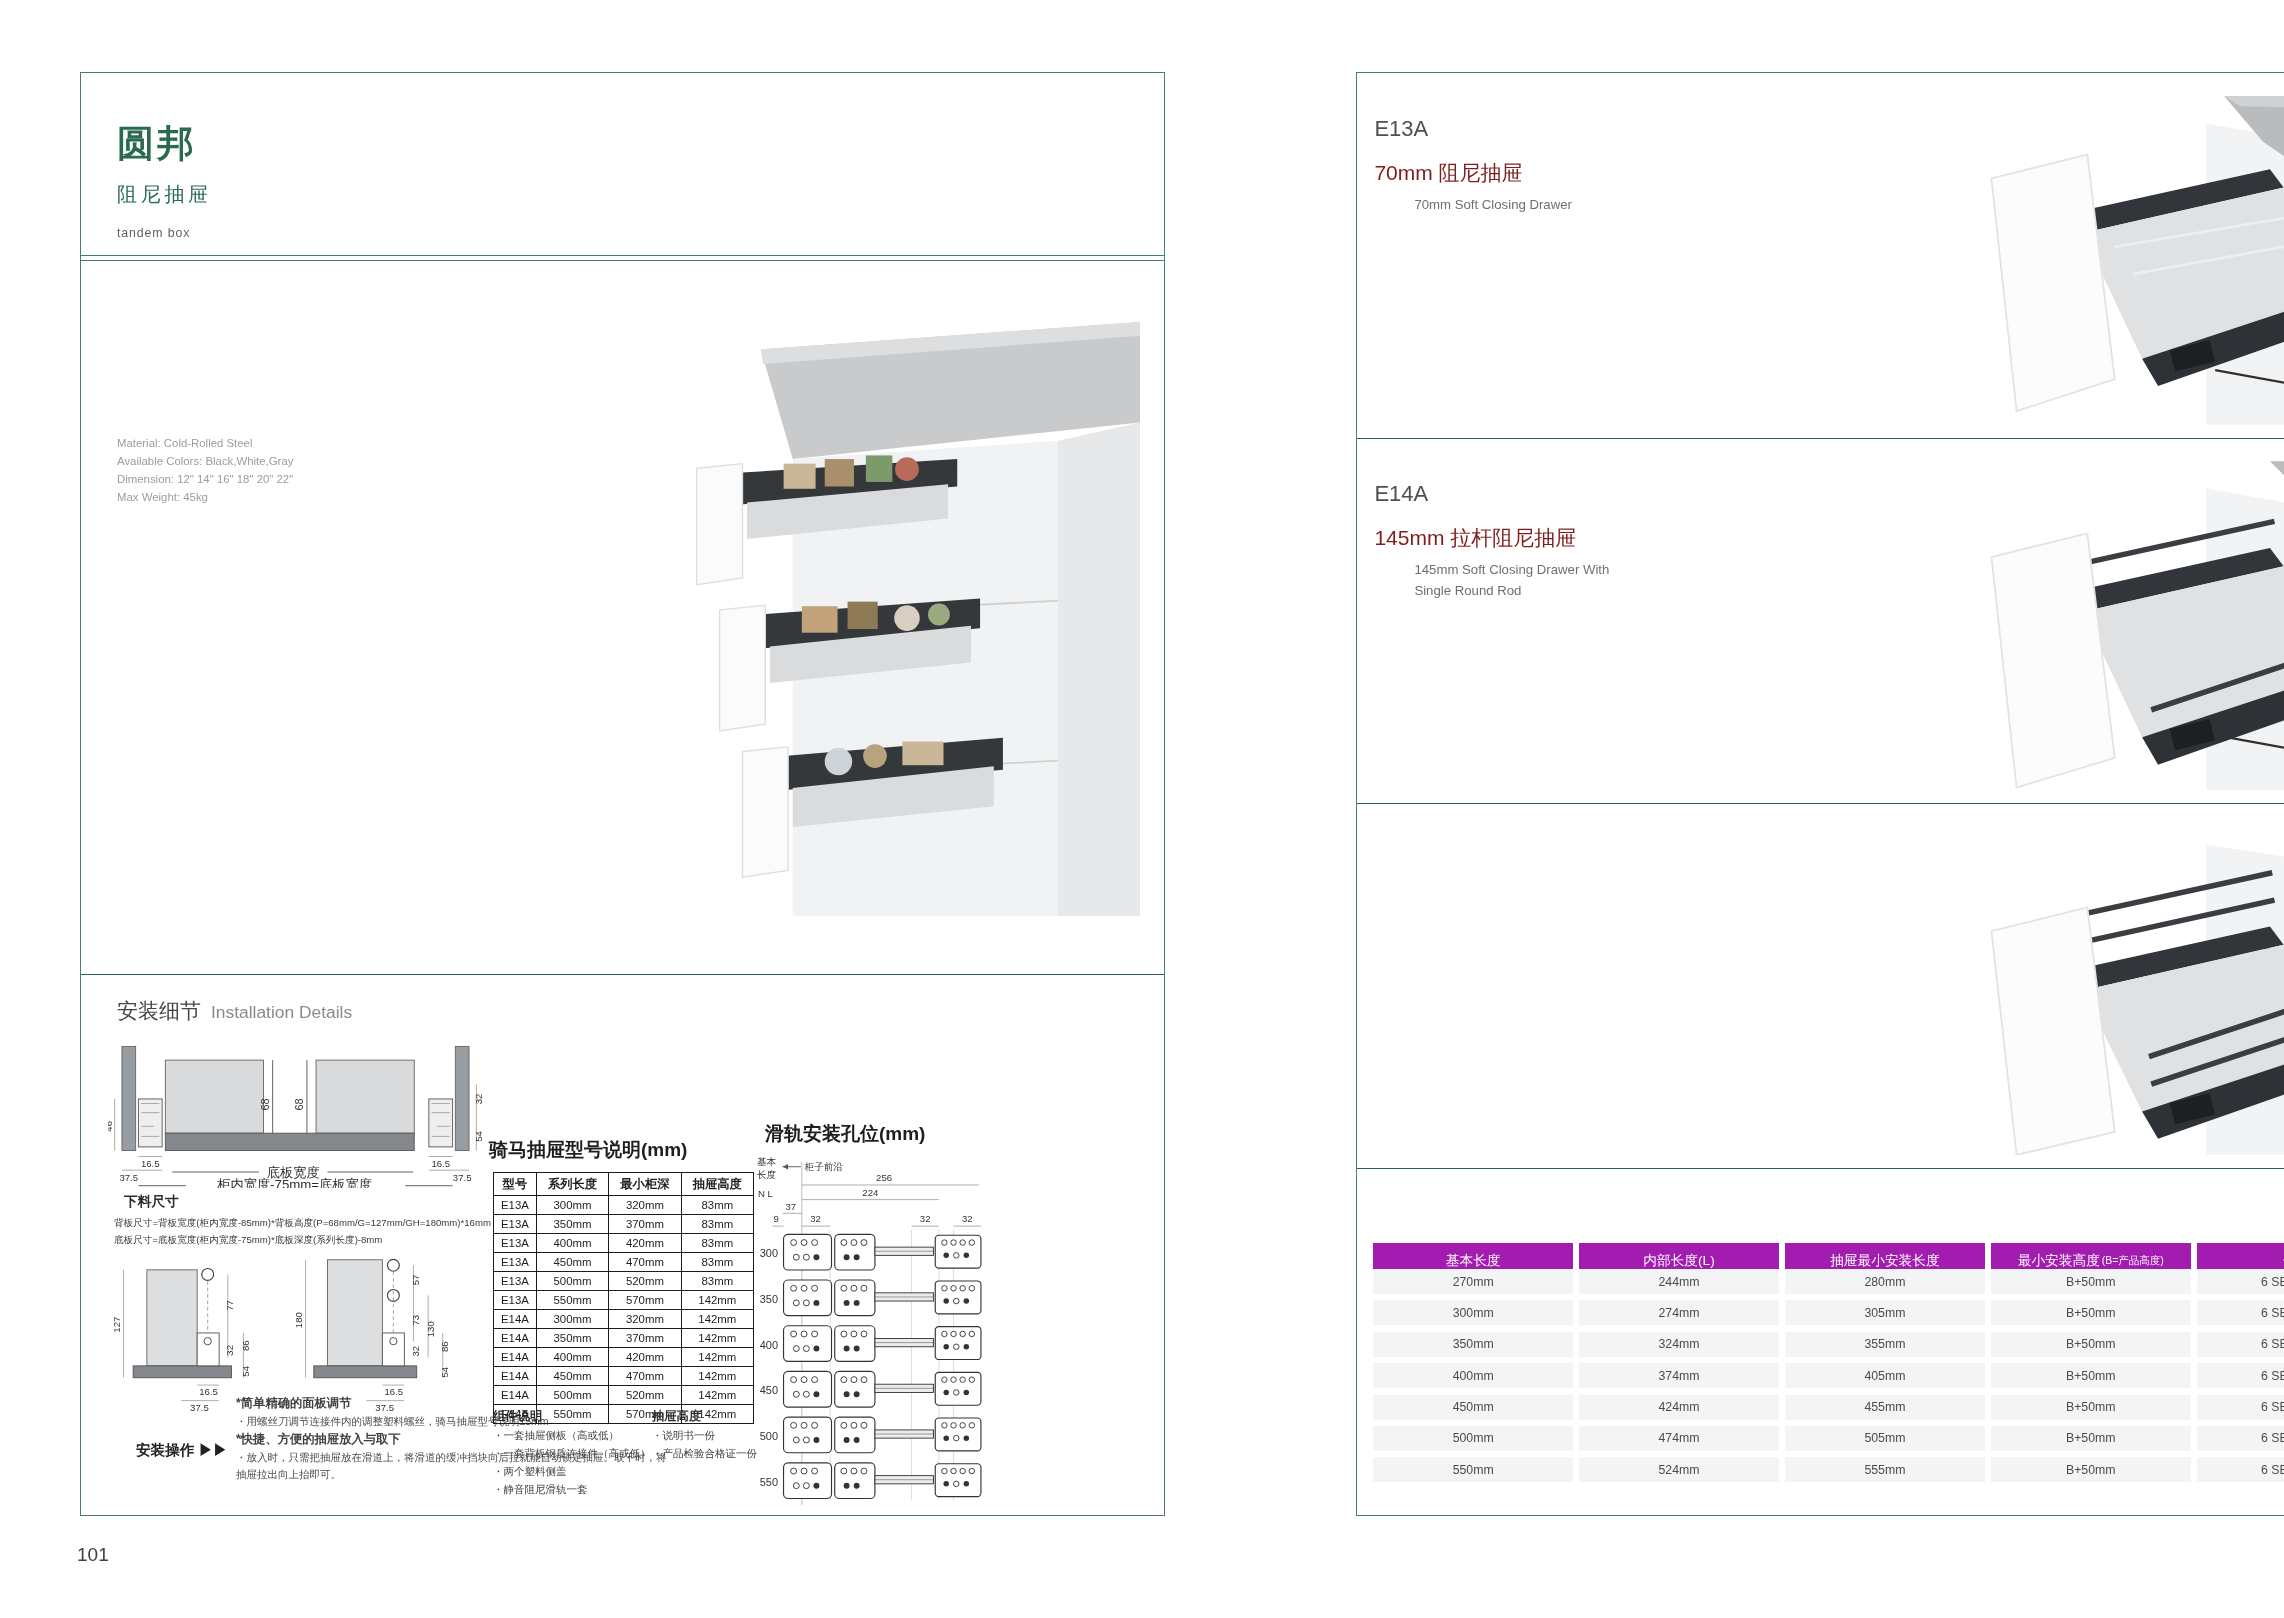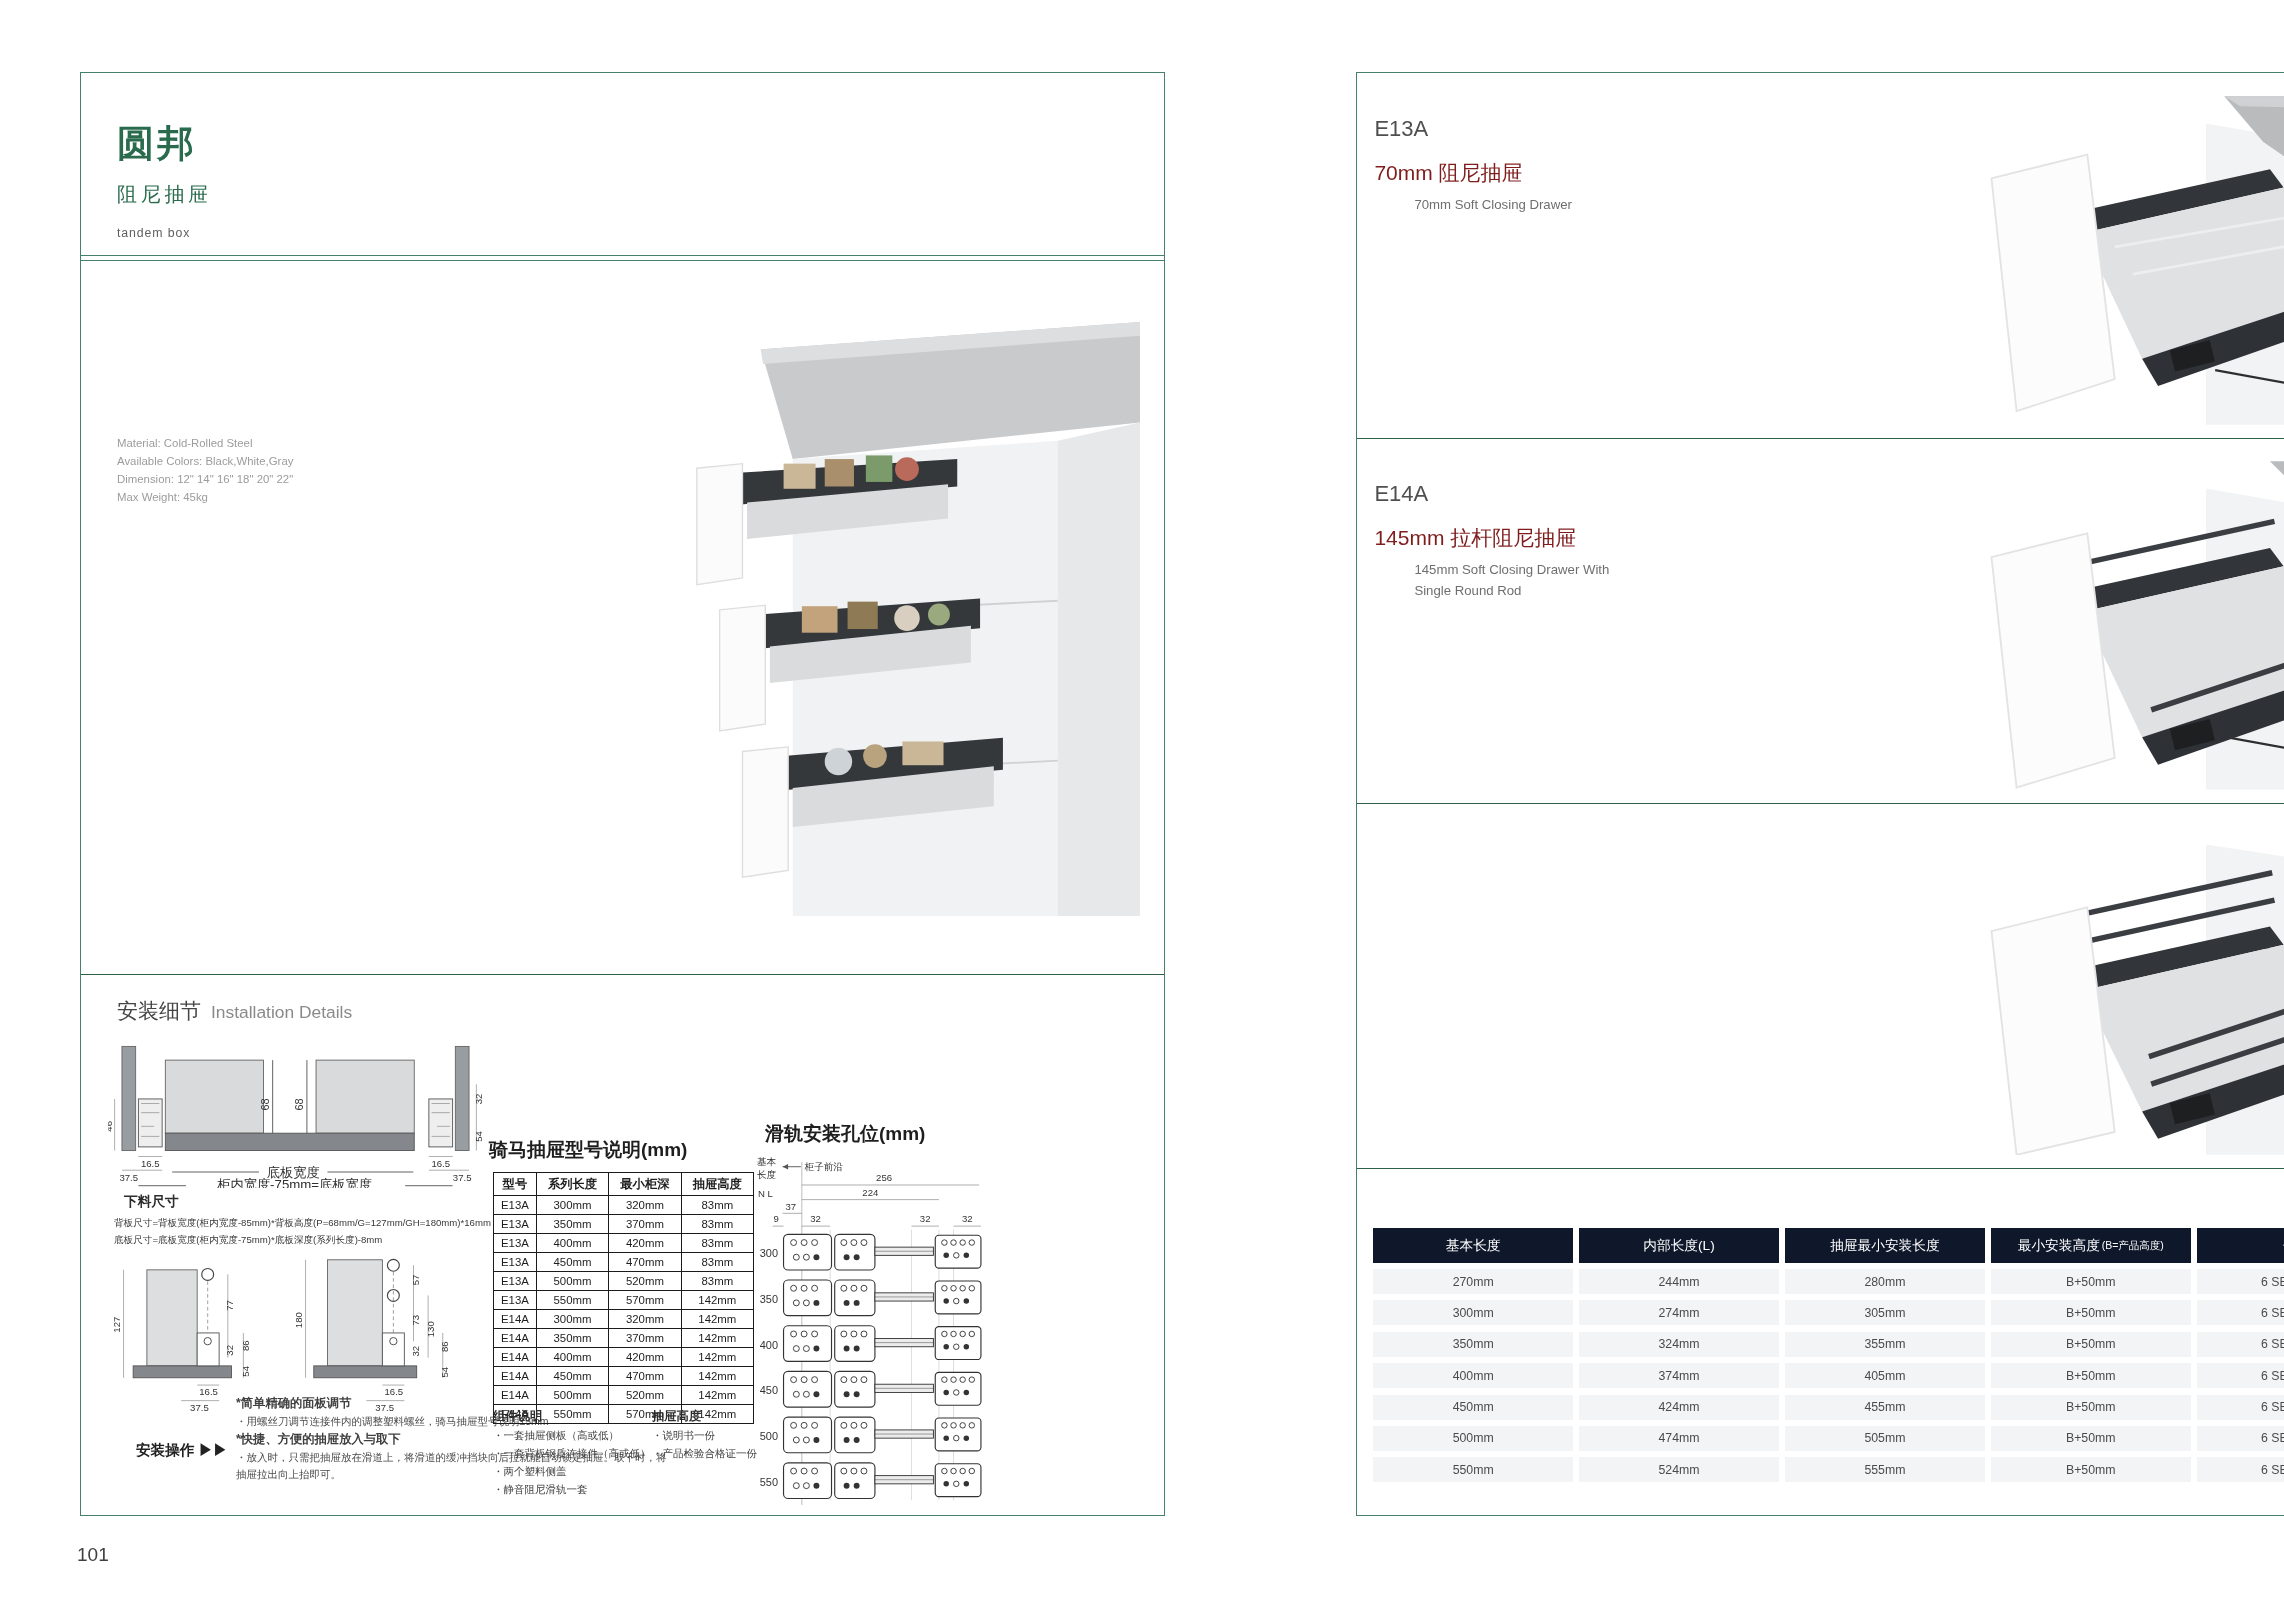--- a/index.html
+++ b/index.html
@@ -44,22 +44,22 @@
 
   .cut-title{font-size:13.7px;font-weight:600;color:#2c2c2c;}
   .cut-line{font-size:9.6px;color:#383838;line-height:16.4px;white-space:nowrap;}
 
   
   .prod-code{font-size:22px;color:#4f4f4f;}
   .prod-cn{font-size:21px;color:#7f1d1d;font-weight:500;}
   .prod-en{font-size:13.2px;color:#6f6f6f;line-height:21.5px;margin-left:40px;}
 
   .rtable{display:grid;grid-template-columns:repeat(5,1fr);gap:6.4px;width:1023px;}
-  .rt-head{background:#0f172a;color:#fff;font-size:13.7px;height:35px;
-           display:flex;align-items:center;justify-content:center;text-align:center;}
+  .rt-head{background:#a21caf;color:#fff;font-size:13.7px;height:35px;
+           display:flex;align-items:center;justify-content:center;text-align:center;margin-top:15px;}
   .rt-head .sub{font-size:10.5px;margin-left:1.8px;}
   .rt-cell{background:#f3f4f6;color:#4b4b4b;font-size:12.3px;height:25px;
            display:flex;align-items:center;justify-content:center;}
 
   .pagenum{position:absolute;font-size:19px;color:#3f3f3f;}
 
   svg text{font-family:"Liberation Sans",sans-serif;}
   .dim{font-size:24px;fill:#333;}
   .dim-s{font-size:21px;fill:#333;}
   .cn-label{font-size:29px;fill:#2e2e2e;}

